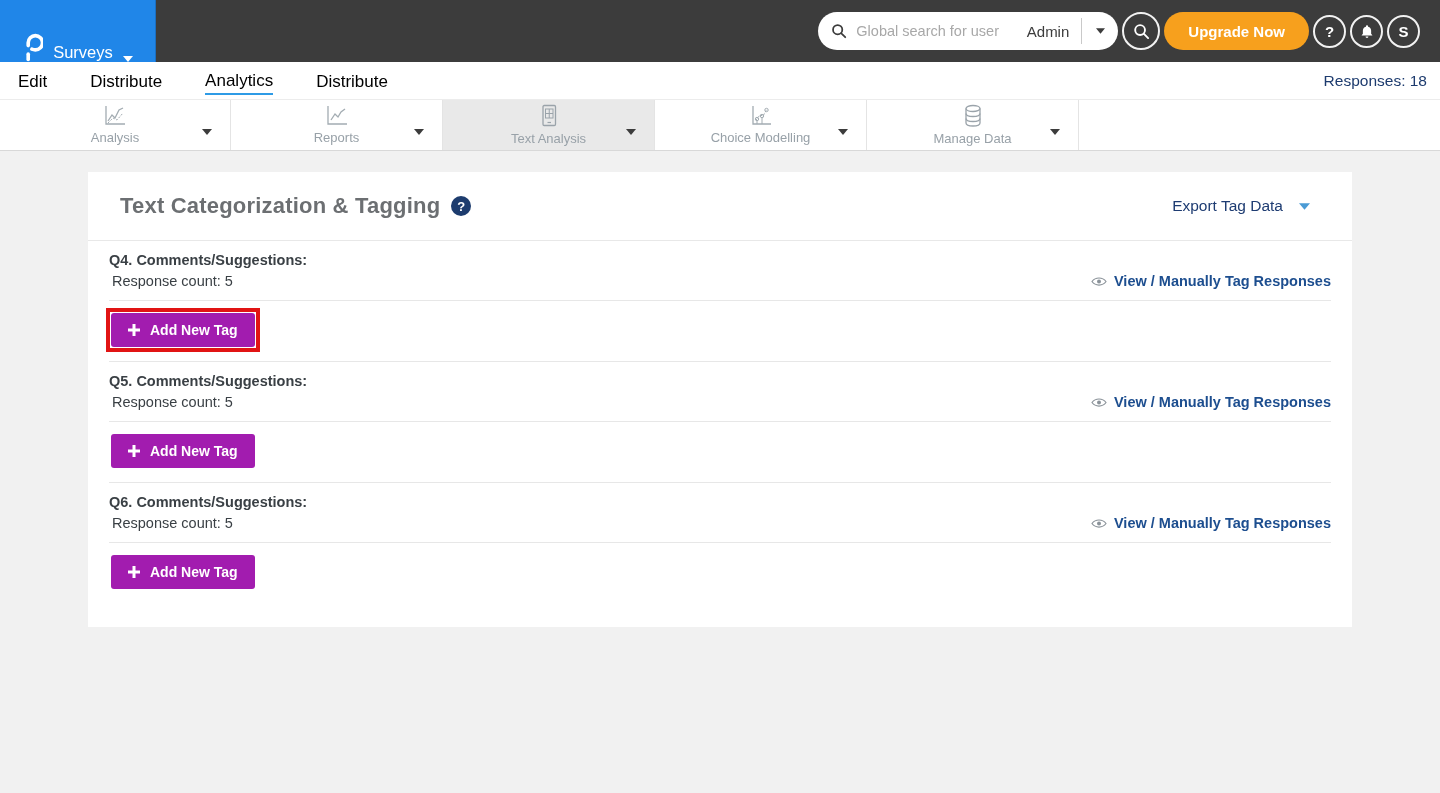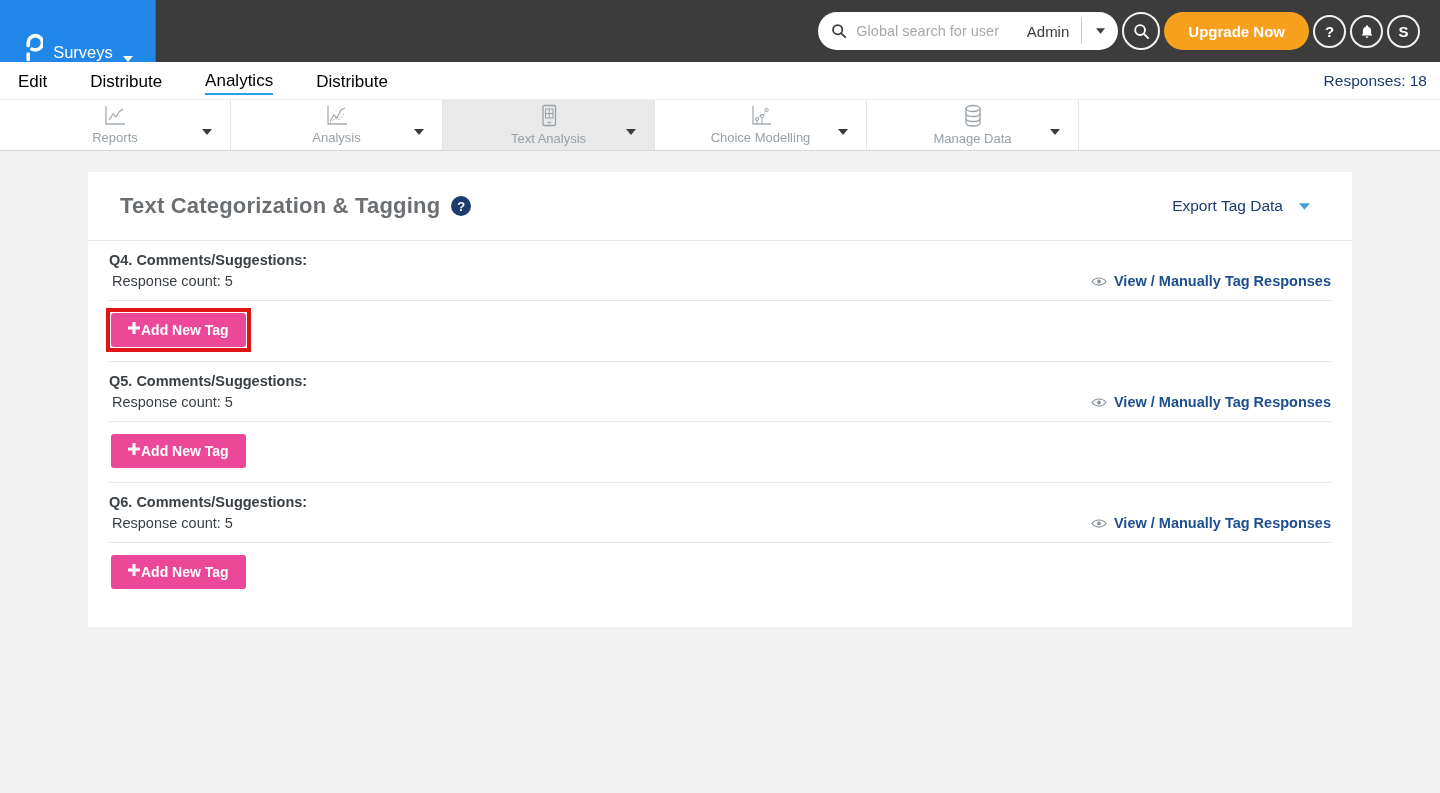--- a/index.html
+++ b/index.html
@@ -64,21 +64,21 @@
                 font-size:15.5px; cursor:pointer; }
 
   .qsec { padding:0 21px; }
   .q-label { font-size:14.5px; font-weight:bold; color:#3a4045; padding-top:11px; }
   .q-row { display:flex; justify-content:space-between; align-items:center; margin-top:5px; }
   .q-count { font-size:14.5px; font-weight:normal; color:#3a4045; padding-left:3px; }
   .view-link { display:flex; align-items:center; gap:7px; color:#1d4e8f; font-size:14.5px;
                font-weight:bold; cursor:pointer; }
   .sec-divider { height:1px; background:#e7e7e7; margin-top:11px; }
   .q-action { padding:12px 0 14px 2px; }
-  .add-btn { display:inline-flex; align-items:flex-start; gap:1px; background:#ec4899; color:#fff;
+  .add-btn { display:inline-flex; align-items:center; gap:10px; background:#a21caf; color:#fff;
              font-size:14px; font-weight:bold; border:none; border-radius:3px; padding:9px 17px;
              cursor:pointer; font-family:inherit; }
   .hl-box { display:inline-block; border:4px solid #e11414; padding:1px; margin:-5px; }
 </style>
 </head>
 <body>
 
 <div class="topbar">
   <div class="brand">
     <span style="display:flex;">
@@ -151,40 +151,40 @@
   <span class="tab">Distribute</span>
   <span class="responses-label">Responses: 18</span>
 </div>
 
 <div class="toolbar">
 
   <div class="tool">
     <span style="display:flex;">
       <svg width="24" height="22" viewBox="0 0 24 22">
         <path d="M3 1 v18 h19" fill="none" stroke="#a3acb2" stroke-width="1.3"></path>
-        <polyline points="6,15 10,9 13,12 16,7 20,4" fill="none" stroke="#a3acb2" stroke-width="1.3"></polyline>
-      </svg>
-    </span>
-    <span class="tool-label">Reports</span>
+        <polyline points="5,16 9,10 12,13 16,5 20,3" fill="none" stroke="#a3acb2" stroke-width="1.3"></polyline>
+        <polyline points="5,18 10,13 14,15 20,8" fill="none" stroke="#a3acb2" stroke-width="1" stroke-dasharray="2 1.5"></polyline>
+      </svg>
+    </span>
+    <span class="tool-label">Analysis</span>
     <span class="tool-caret">
       <svg width="10" height="6" viewBox="0 0 10 6">
           <path d="M0 0 L10 0 L5 6 Z" fill="#3c3c3c"></path>
         </svg>
     </span>
   </div>
 
   <div class="tool">
     <span style="display:flex;">
       <svg width="24" height="22" viewBox="0 0 24 22">
         <path d="M3 1 v18 h19" fill="none" stroke="#a3acb2" stroke-width="1.3"></path>
-        <polyline points="5,16 9,10 12,13 16,5 20,3" fill="none" stroke="#a3acb2" stroke-width="1.3"></polyline>
-        <polyline points="5,18 10,13 14,15 20,8" fill="none" stroke="#a3acb2" stroke-width="1" stroke-dasharray="2 1.5"></polyline>
-      </svg>
-    </span>
-    <span class="tool-label">Analysis</span>
+        <polyline points="6,15 10,9 13,12 16,7 20,4" fill="none" stroke="#a3acb2" stroke-width="1.3"></polyline>
+      </svg>
+    </span>
+    <span class="tool-label">Reports</span>
     <span class="tool-caret">
       <svg width="10" height="6" viewBox="0 0 10 6">
           <path d="M0 0 L10 0 L5 6 Z" fill="#3c3c3c"></path>
         </svg>
     </span>
   </div>
 
   <div class="tool active">
     <span style="display:flex;">
       <svg width="22" height="24" viewBox="0 0 22 24">

